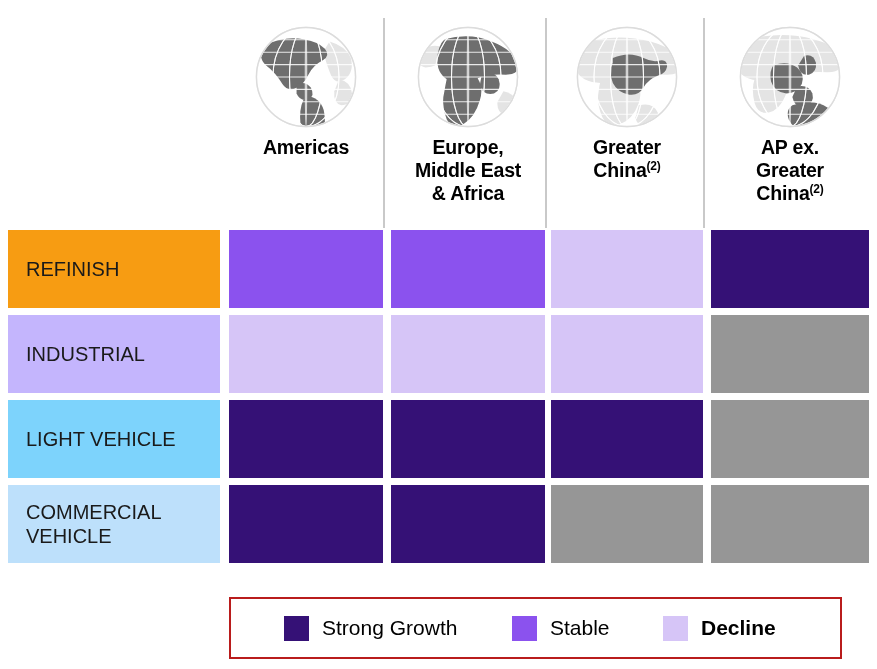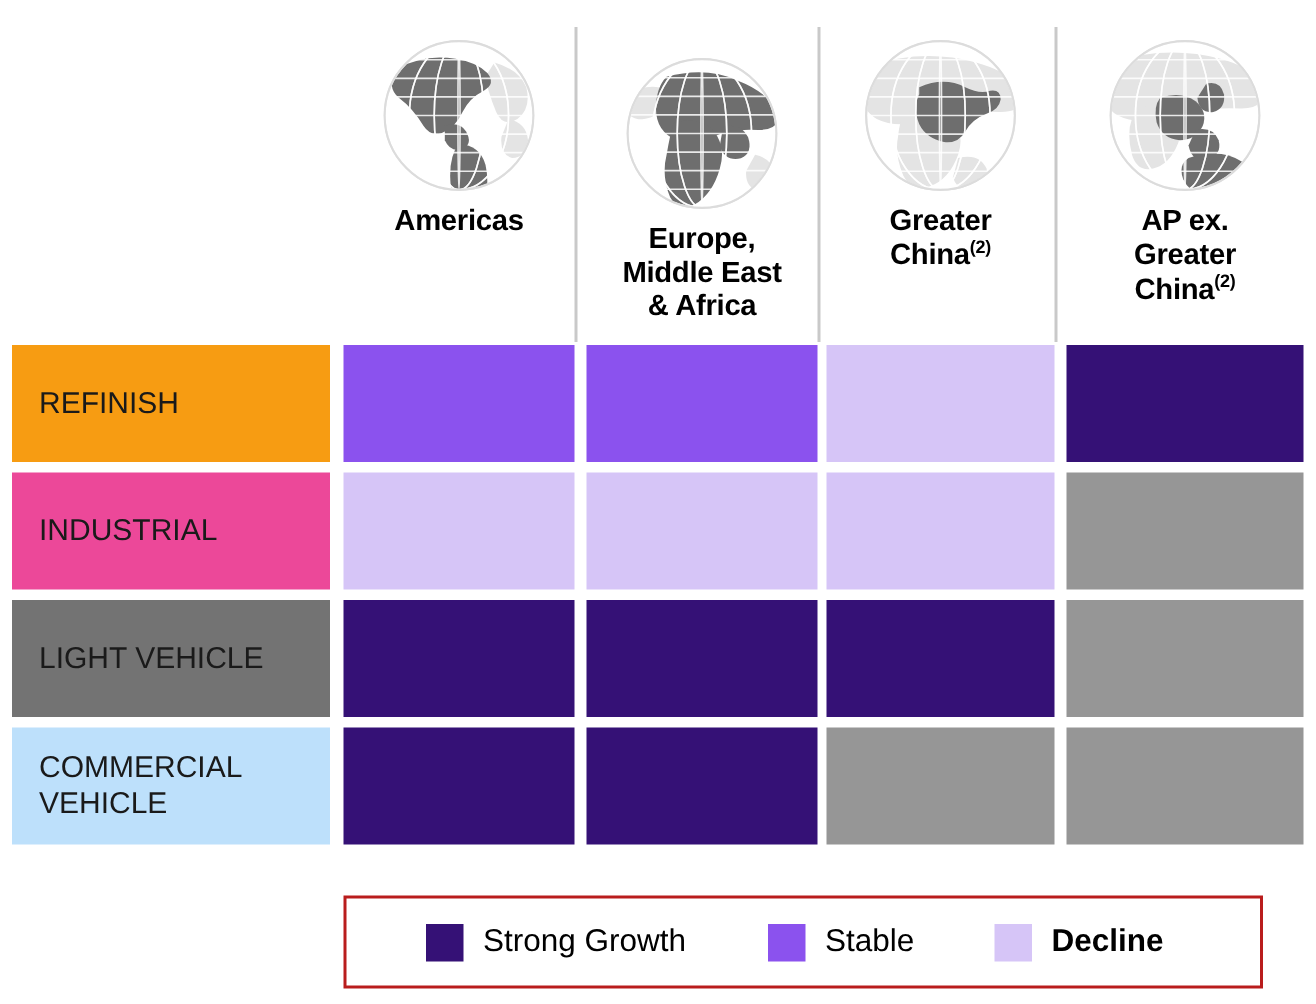--- a/index.html
+++ b/index.html
@@ -155,21 +155,21 @@
             <ellipse cx="50" cy="50" rx="0.6" ry="42" fill="none" stroke="#ffffff" stroke-width="0.9" opacity="0.85"></ellipse>
             <ellipse cx="50" cy="50" rx="14" ry="42" fill="none" stroke="#ffffff" stroke-width="0.9" opacity="0.85"></ellipse>
             <ellipse cx="50" cy="50" rx="28" ry="42" fill="none" stroke="#ffffff" stroke-width="0.9" opacity="0.85"></ellipse>
             <ellipse cx="50" cy="50" rx="42" ry="42" fill="none" stroke="#ffffff" stroke-width="0.9" opacity="0.85"></ellipse>
           </g>
           <circle cx="50" cy="50" r="42" fill="none" stroke="#dcdcdc" stroke-width="1.2"></circle>
         </svg>
       </span>
       <div class="col-title">Americas</div>
     </div>
-    <div class="header-col" style="left: 391px; width: 154px; justify-content: center;">
+    <div class="header-col" style="left: 391px; width: 154px;">
       <span class="globe-wrap">
         <svg viewBox="0 0 100 100" width="118" height="118">
           <defs>
             <clipPath id="clip-globe-emea-icon">
               <circle cx="50" cy="50" r="42"></circle>
             </clipPath>
           </defs>
           <circle cx="50" cy="50" r="42" fill="#ffffff" stroke="#e2e2e2" stroke-width="1"></circle>
           <g clip-path="url(#clip-globe-emea-icon)">
             <path d="M6,30 q10,-8 20,-6 q8,3 4,10 q-6,8 -16,8 q-9,-2 -8,-12 z" fill="#e4e4e4"></path>
@@ -274,28 +274,28 @@
 
 <div id="matrix">
     <div class="row" style="top: 0px;">
       <div class="row-label" style="background: rgb(247, 156, 18);">REFINISH</div>
       <div class="cell" style="left: 229px; width: 154px; background: rgb(139, 82, 238);"></div>
       <div class="cell" style="left: 391px; width: 154px; background: rgb(139, 82, 238);"></div>
       <div class="cell" style="left: 551px; width: 152px; background: rgb(214, 197, 247);"></div>
       <div class="cell" style="left: 711px; width: 158px; background: rgb(53, 17, 118);"></div>
     </div>
     <div class="row" style="top: 85px;">
-      <div class="row-label" style="background: #ec4899;">INDUSTRIAL</div>
+      <div class="row-label" style="background: #c4b5fd;">INDUSTRIAL</div>
       <div class="cell" style="left: 229px; width: 154px; background: rgb(214, 197, 247);"></div>
       <div class="cell" style="left: 391px; width: 154px; background: rgb(214, 197, 247);"></div>
       <div class="cell" style="left: 551px; width: 152px; background: rgb(214, 197, 247);"></div>
       <div class="cell" style="left: 711px; width: 158px; background: rgb(150, 150, 150);"></div>
     </div>
     <div class="row" style="top: 170px;">
-      <div class="row-label" style="background: #737373;">LIGHT VEHICLE</div>
+      <div class="row-label" style="background: #7dd3fc;">LIGHT VEHICLE</div>
       <div class="cell" style="left: 229px; width: 154px; background: rgb(53, 17, 118);"></div>
       <div class="cell" style="left: 391px; width: 154px; background: rgb(53, 17, 118);"></div>
       <div class="cell" style="left: 551px; width: 152px; background: rgb(53, 17, 118);"></div>
       <div class="cell" style="left: 711px; width: 158px; background: rgb(150, 150, 150);"></div>
     </div>
     <div class="row" style="top: 255px; padding-left: 42px;">
       <div class="row-label" style="background: rgb(189, 224, 251);">COMMERCIAL VEHICLE</div>
       <div class="cell" style="left: 229px; width: 154px; background: rgb(53, 17, 118);"></div>
       <div class="cell" style="left: 391px; width: 154px; background: rgb(53, 17, 118);"></div>
       <div class="cell" style="left: 551px; width: 152px; background: rgb(150, 150, 150);"></div>

